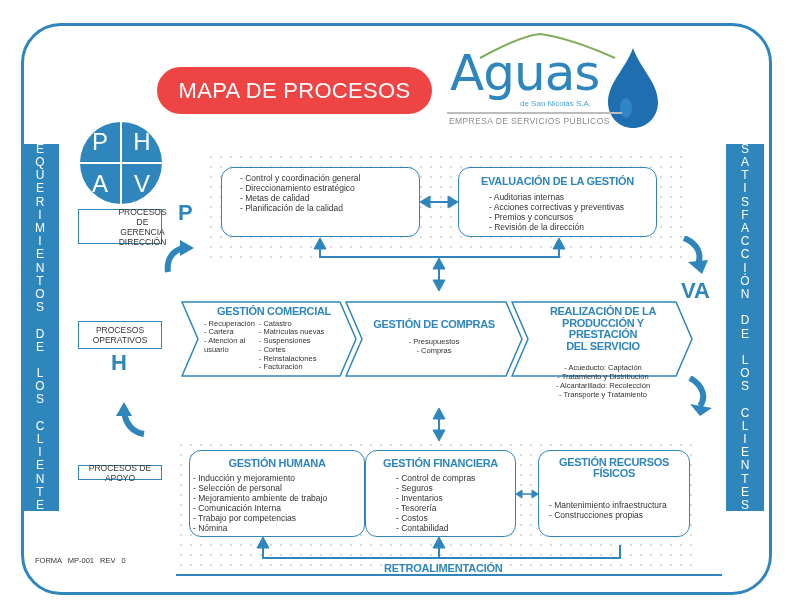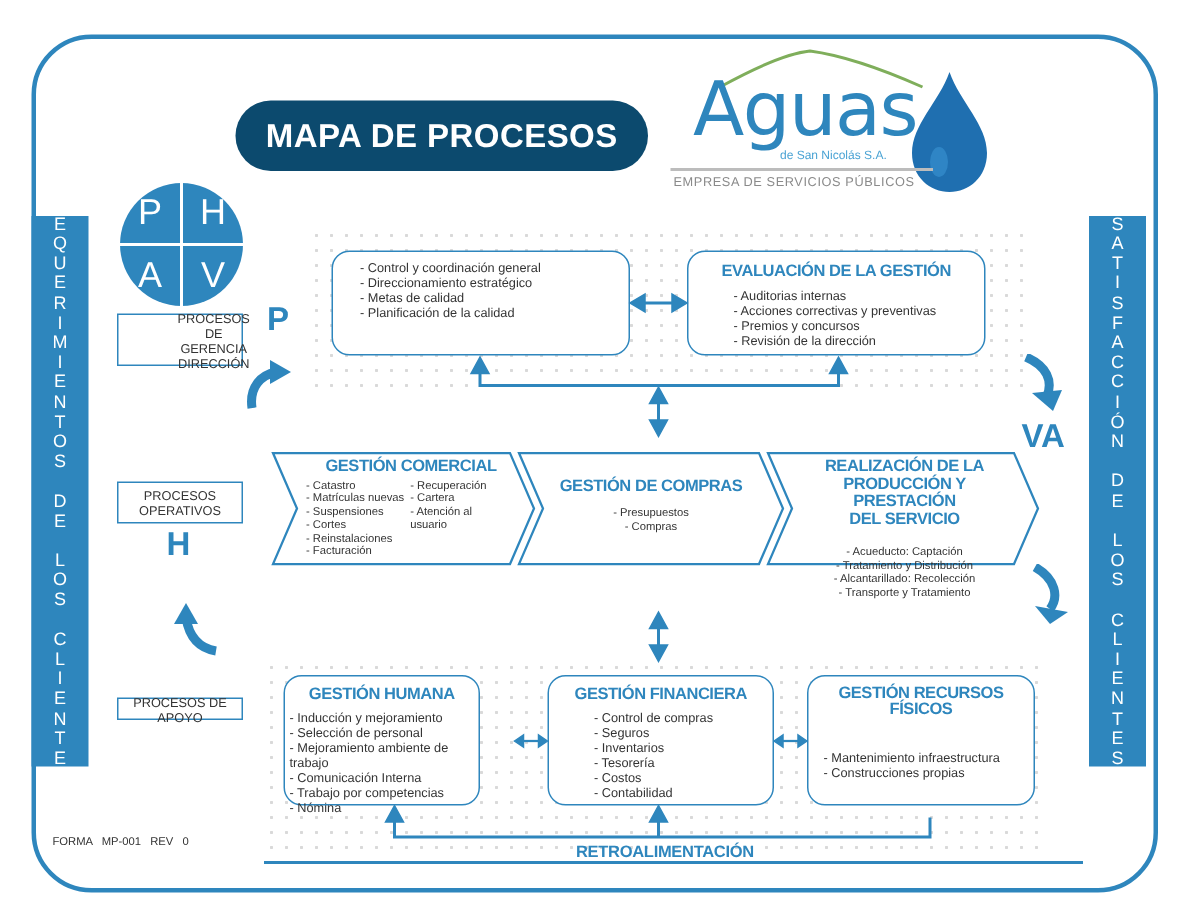--- a/index.html
+++ b/index.html
@@ -10,26 +10,26 @@
     position: absolute; left: 21px; top: 23px; width: 751px; height: 572px;
     border: 3px solid #2e86bd; border-radius: 40px;
   }
   .dots {
     position: absolute;
     background-image: radial-gradient(circle, #d9d9d9 0.9px, transparent 1.2px);
     background-size: 10px 10px;
   }
   .title-pill {
     position: absolute; left: 157px; top: 67px; width: 275px; height: 47px;
-    background: #0c4a6e; border-radius: 24px; color: #fff;
-    font-weight: bold; font-size: 22px; letter-spacing: 0.3px;
+    background: #ef4444; border-radius: 24px; color: #fff;
+    font-weight: normal; font-size: 22px; letter-spacing: 0.3px;
     display: flex; align-items: center; justify-content: center;
   }
   .logo { position: absolute; left: 440px; top: 28px; width: 220px; height: 100px; }
-  .logo-aguas { position: absolute; left: 462px; top: 44px; font-size: 50px; color: #2e86bd; font-family: "DejaVu Sans", sans-serif; letter-spacing: -1px; }
+  .logo-aguas { position: absolute; left: 450px; top: 44px; font-size: 50px; color: #2e86bd; font-family: "DejaVu Sans", sans-serif; letter-spacing: -1px; }
   .logo-sub { position: absolute; left: 520px; top: 99px; font-size: 8px; color: #4aa3d4; }
   .logo-line { position: absolute; left: 447px; top: 112px; width: 175px; height: 2px; background: #bcbcbc; }
   .logo-emp { position: absolute; left: 449px; top: 116px; font-size: 8.5px; color: #8a8a8a; letter-spacing: 0.4px; }
 
   .side-bar {
     position: absolute; width: 38px; background: #2e86bd; color: #fff;
     display: flex; flex-direction: column; align-items: center; justify-content: center;
     font-size: 12px; line-height: 13.2px; text-align: center;
   }
   .side-bar .ch { display: block; height: 13.2px; }
@@ -238,34 +238,34 @@
     <line x1="439" y1="546" x2="439" y2="558" stroke-width="2"></line>
     <polygon points="257,548 263,537 269,548"></polygon>
     <polygon points="433,548 439,537 445,548"></polygon>
   </g>
   <line x1="176" y1="575" x2="722" y2="575" stroke="#2e86bd" stroke-width="2"></line>
 </svg>
 
 <div class="abs" style="left:204px;top:306px;width:140px;">
   <div class="chev-title">GESTIÓN COMERCIAL</div>
   <div style="display:flex;gap:4px;margin-top:2px;">
+    <div class="box-list" id="listCom2" style="font-size:7.5px;line-height:8.8px;">
+        <div>- Recuperación</div>
+        <div>- Cartera</div>
+        <div>- Atención al</div>
+        <div>usuario</div>
+      </div>
     <div class="box-list" id="listCom1" style="font-size:7.5px;line-height:8.8px;">
         <div>- Catastro</div>
         <div>- Matrículas nuevas</div>
         <div>- Suspensiones</div>
         <div>- Cortes</div>
         <div>- Reinstalaciones</div>
         <div>- Facturación</div>
       </div>
-    <div class="box-list" id="listCom2" style="font-size:7.5px;line-height:8.8px;">
-        <div>- Recuperación</div>
-        <div>- Cartera</div>
-        <div>- Atención al</div>
-        <div>usuario</div>
-      </div>
   </div>
 </div>
 <div class="abs" style="left:362px;top:319px;width:144px;">
   <div class="chev-title">GESTIÓN DE COMPRAS</div>
   <div class="box-list" id="listCompras" style="text-align:center;margin-top:6px;font-size:7.5px;line-height:9px;">
       <div>- Presupuestos</div>
       <div>- Compras</div>
     </div>
 </div>
 <div class="abs" style="left:528px;top:306px;width:150px;">
@@ -275,21 +275,21 @@
       <div>DEL SERVICIO</div>
     </div>
   <div class="box-list" id="listProd" style="text-align:center;margin-top:11px;font-size:7.5px;line-height:9px;">
       <div>- Acueducto: Captación</div>
       <div>- Tratamiento y Distribución</div>
       <div>- Alcantarillado: Recolección</div>
       <div>- Transporte y Tratamiento</div>
     </div>
 </div>
 
-<div class="box" style="left:189px;top:450px;width:131px;height:87px;">
+<div class="box" style="left:189px;top:450px;width:176px;height:87px;">
   <div class="box-title" style="margin-top:6px;">GESTIÓN HUMANA</div>
   <div class="box-list" id="listHum" style="margin:4px 0 0 3px;">
       <div>- Inducción y mejoramiento</div>
       <div>- Selección de personal</div>
       <div>- Mejoramiento ambiente de trabajo</div>
       <div>- Comunicación Interna</div>
       <div>- Trabajo por competencias</div>
       <div>- Nómina</div>
     </div>
 </div>

